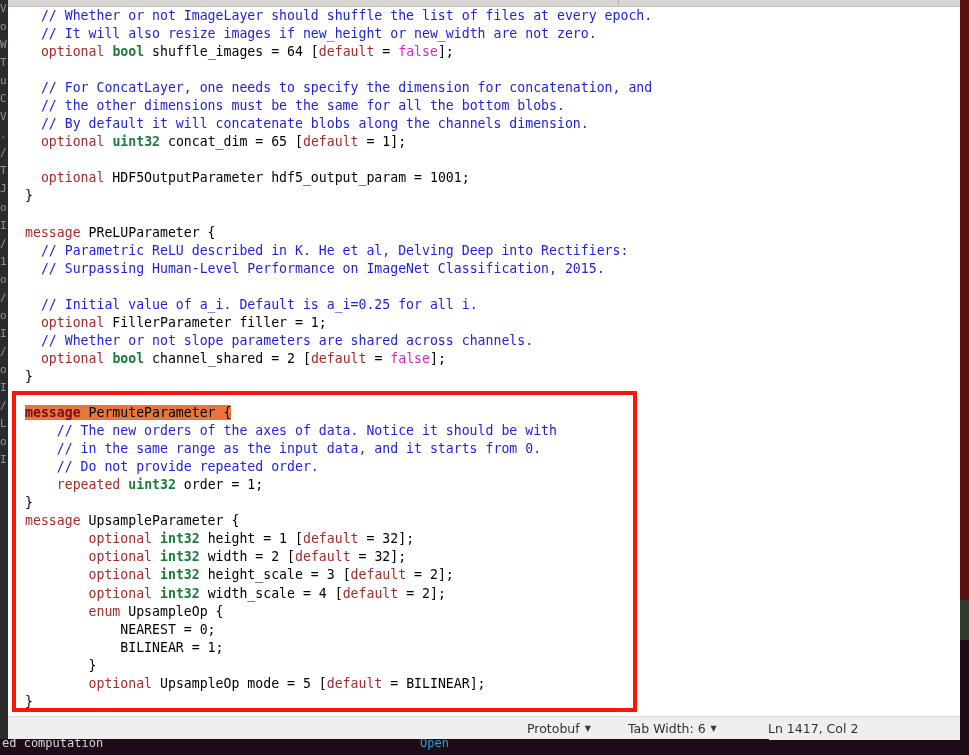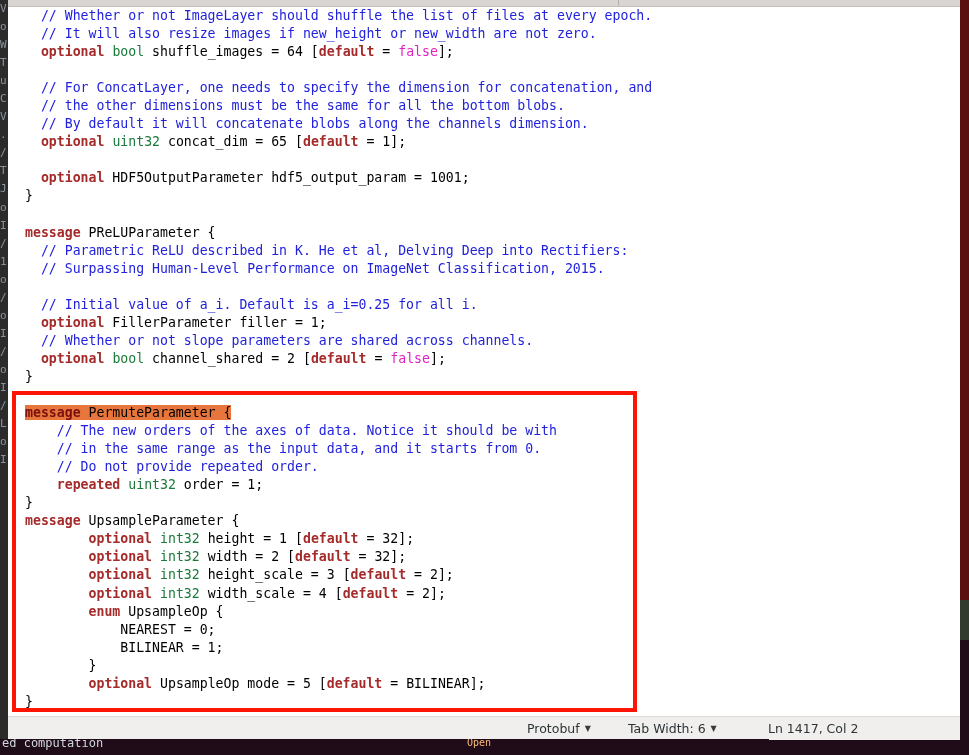--- a/index.html
+++ b/index.html
@@ -52,22 +52,22 @@
     background: #200c18;
     overflow: hidden;
   }
   .bg-term-bottom .bgtxt {
     position: absolute; left: 2px; top: -4px;
     font-size: 12px; line-height: 16px;
     color: #cfd6dd; white-space: pre;
   }
   .bg-term-bottom .bgtxt2 {
     position: absolute; left: 420px; top: -4px;
-    font-size: 10px; line-height: 16px;
-    color: #fdba74; white-space: pre; margin-left: 47px;
+    font-size: 12px; line-height: 16px;
+    color: #0ea5e9; white-space: pre;
   }
 
   
   .win {
     position: absolute;
     left: 8px; top: 0;
     width: 952px; height: 740px;
     background: #bef264;
     overflow: hidden;
   }
@@ -95,22 +95,22 @@
     left: 17px; top: 0px;
     font-family: "DejaVu Sans Mono", "Liberation Mono", monospace;
     font-size: 13.2px;
     line-height: 18.05px;
     color: #000000;
     white-space: pre;
     letter-spacing: 0px;
   }
   .code .ln { display: block; height: 18.05px; }
   .cm  { color: #2222dd; }                 
-  .kw  { color: #a52a2a; font-weight: bold; }  
-  .ty  { color: #1a7a3c; font-weight: normal; }  
+  .kw  { color: #a52a2a; font-weight: normal; }  
+  .ty  { color: #1a7a3c; font-weight: bold; }  
   .lit { color: #e020c0; }                 
   .pl  { color: #000000; }
   .sel {
     background: #e8763c;
     color: #ffffff;
   }
   .sel .kw { color: #7a1010; font-weight: bold; }
 
   
   .redbox {

